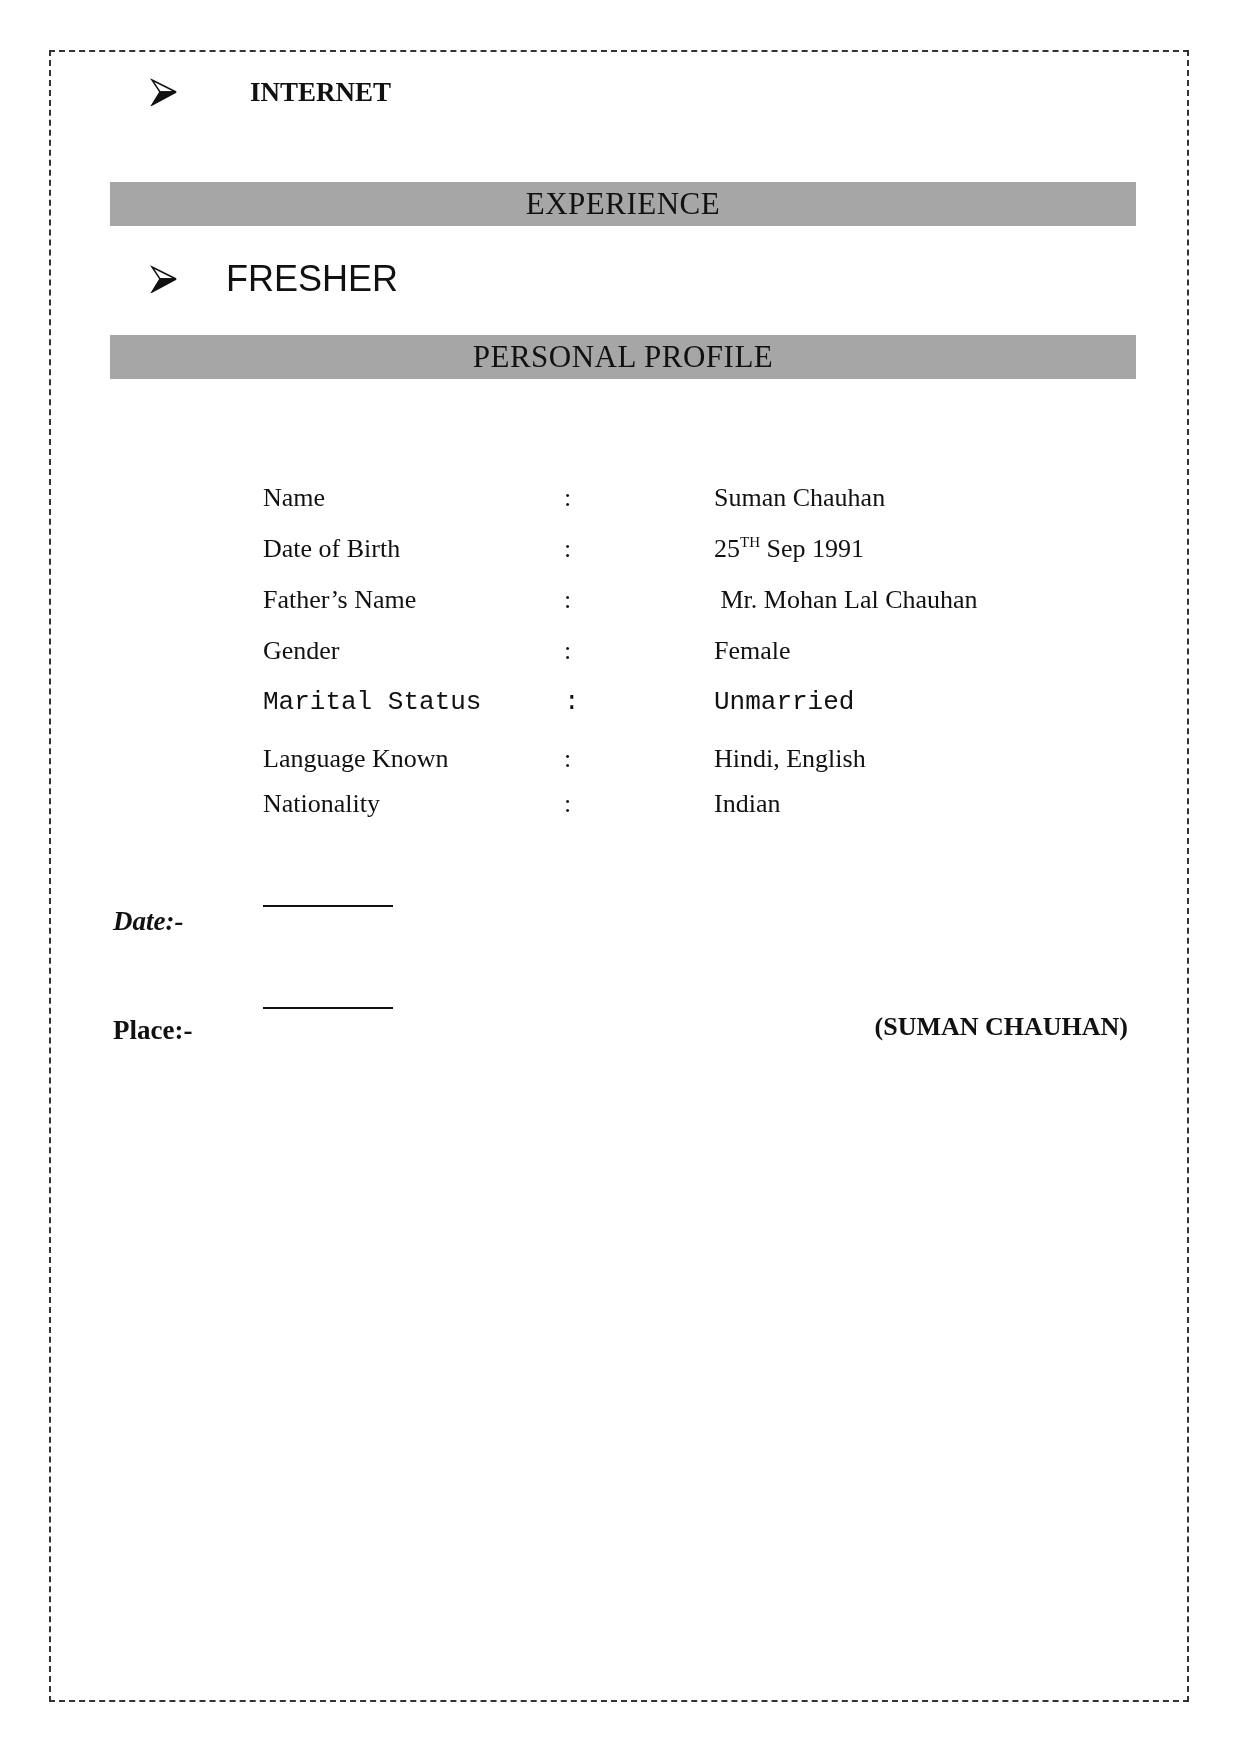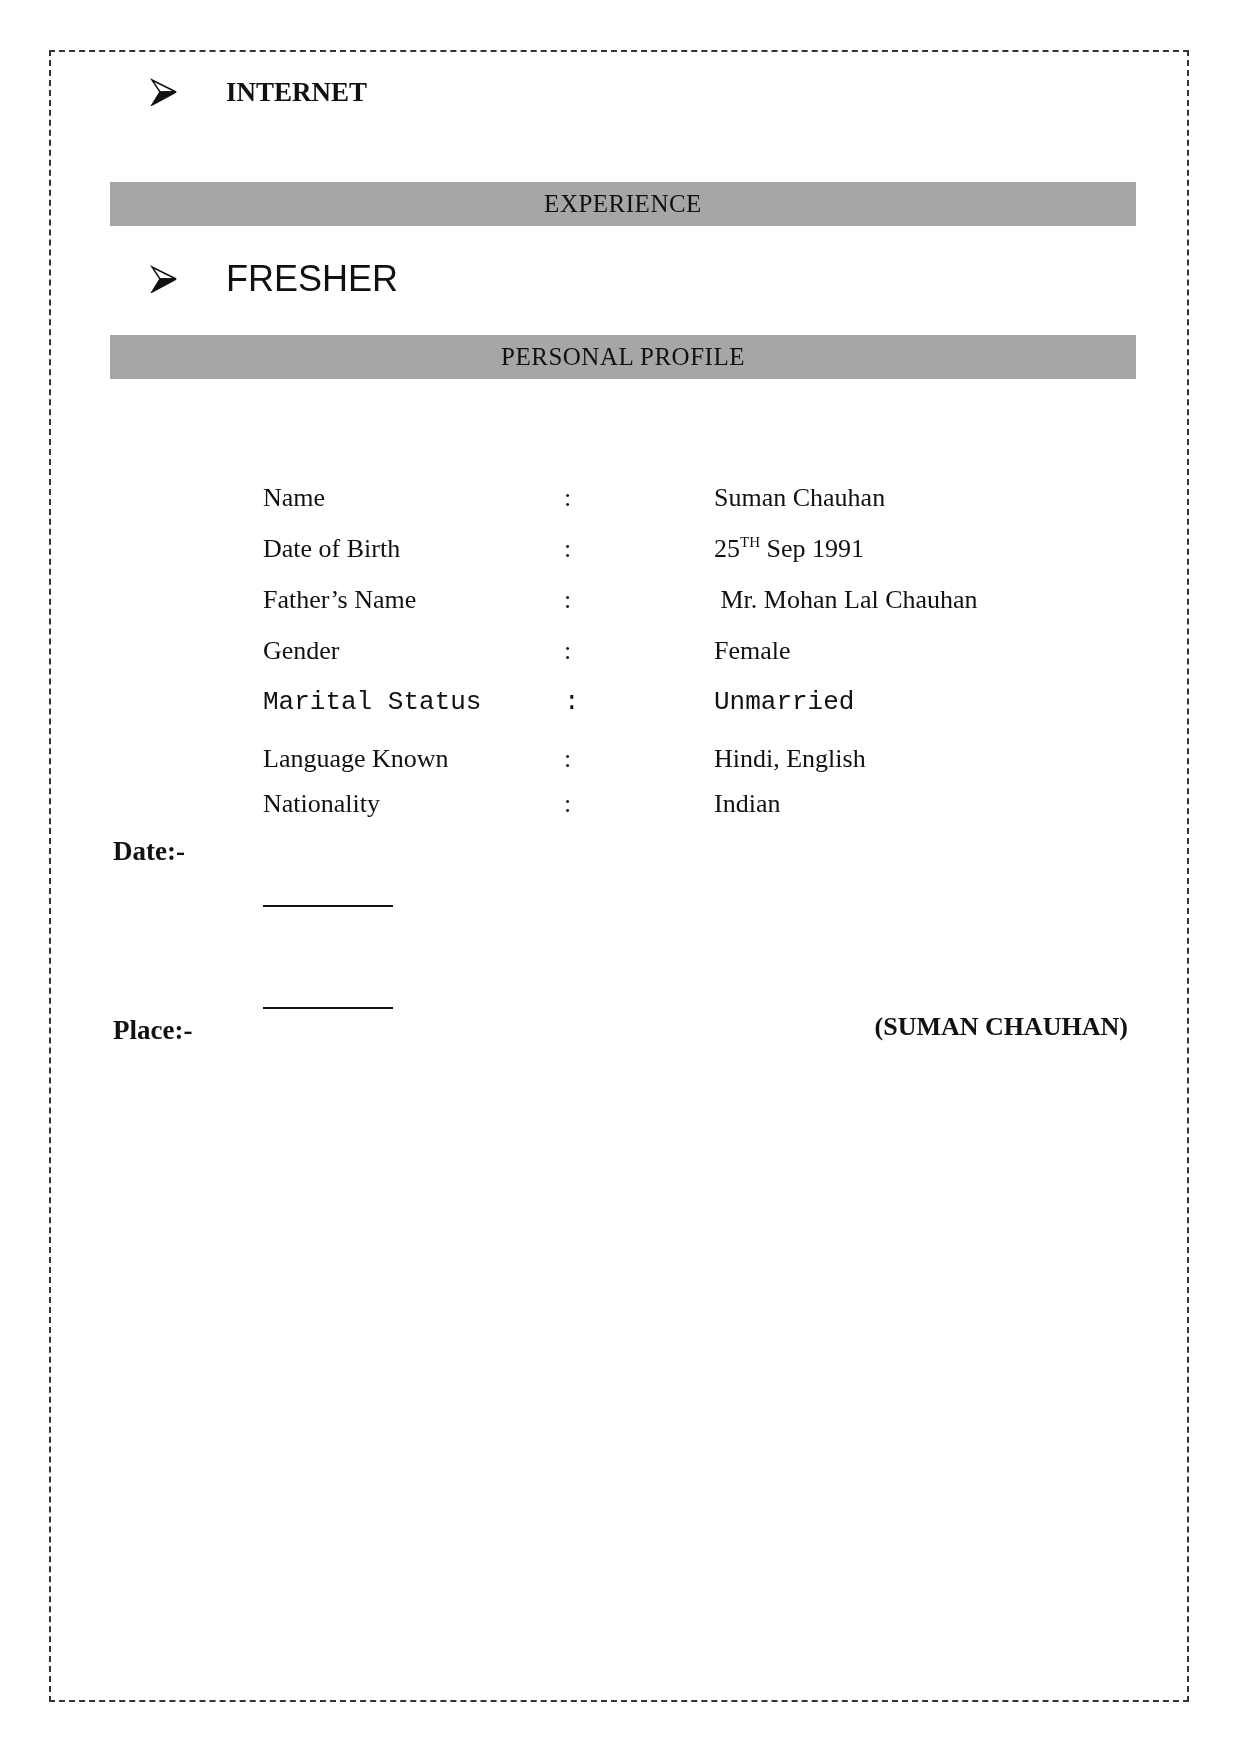--- a/index.html
+++ b/index.html
@@ -6,41 +6,41 @@
     body { width: 1241px; height: 1754px; position: relative; overflow: hidden;
            font-family: "DejaVu Serif", "Liberation Serif", serif; color: #111; }
     .page-border { position: absolute; left: 49px; top: 50px; width: 1140px; height: 1652px;
                    border: 2px dashed #333; box-sizing: border-box; }
     .bullet-row { position: absolute; left: 150px; display: flex; align-items: center; }
     .arrow { width: 28px; height: 28px; display: inline-block; }
     .bullet-text { position: absolute; left: 76px; white-space: nowrap; }
     .bold { font-weight: bold; }
     .section-bar { position: absolute; left: 110px; width: 1026px; height: 44px; background: #a6a6a6;
                    display: flex; align-items: center; justify-content: center; }
-    .section-title { font-family: "Liberation Serif", serif; font-size: 25px; letter-spacing: 0.5px; color: #111; }
+    .section-title { font-family: "Liberation Serif", serif; font-size: 31px; letter-spacing: 0.5px; color: #111; }
     .profile-row { position: absolute; left: 263px; width: 900px; height: 40px; font-family: "Liberation Serif", serif; font-size: 26px; }
     .profile-row .label { position: absolute; left: 0; }
     .profile-row .colon { position: absolute; left: 301px; }
     .profile-row .value { position: absolute; left: 451px; white-space: nowrap; }
     .sup { font-size: 15px; vertical-align: 10px; }
     .footer-label { position: absolute; left: 113px; font-family: "Liberation Serif", serif; font-weight: bold; font-size: 27px; }
     .blank-line { position: absolute; left: 263px; width: 130px; height: 0; border-top: 2px solid #111; }
     .signature { position: absolute; right: 113px; font-family: "Liberation Serif", serif; font-weight: bold; font-size: 26px; }
   </style>
 </head>
 <body>
 
 <div class="page-border"></div>
 
 <div class="bullet-row" style="top:78px;">
   <svg class="arrow" viewBox="0 0 28 28">
     <polygon points="2,2 26,14 10,14" fill="#fff" stroke="#111" stroke-width="1.5"></polygon>
     <polygon points="10,14 26,14 2,27" fill="#111" stroke="#111" stroke-width="1.5"></polygon>
   </svg>
-  <span class="bullet-text bold" style="font-family:'Liberation Serif',serif;font-size:27px;">INTERNET</span>
+  <span class="bullet-text bold" style="font-family:'Liberation Serif',serif;font-size:27px;margin-left:24px;">INTERNET</span>
 </div>
 
 <div class="section-bar" style="top:182px;">
   <span class="section-title">EXPERIENCE</span>
 </div>
 
 <div class="bullet-row" style="top:265px;">
   <svg class="arrow" viewBox="0 0 28 28">
     <polygon points="2,2 26,14 10,14" fill="#fff" stroke="#111" stroke-width="1.5"></polygon>
     <polygon points="10,14 26,14 2,27" fill="#111" stroke="#111" stroke-width="1.5"></polygon>
@@ -83,19 +83,19 @@
     <span class="colon">:</span>
     <span class="value">Hindi, English</span>
   </div>
   <div class="profile-row" style="top:789px;">
     <span class="label">Nationality</span>
     <span class="colon">:</span>
     <span class="value">Indian</span>
   </div>
 </div>
 
-<span class="footer-label" style="top:836px;">Date:-</span>
+<span class="footer-label" style="top:906px;font-style:italic;">Date:-</span>
 <div class="blank-line" style="top:905px;"></div>
 
 <span class="footer-label" style="top:979px;margin-top:36px;">Place:-</span>
 <div class="blank-line" style="top:1007px;"></div>
 
 <span class="signature" style="top:1012px;">(SUMAN CHAUHAN)</span>
 
 </body></html>

